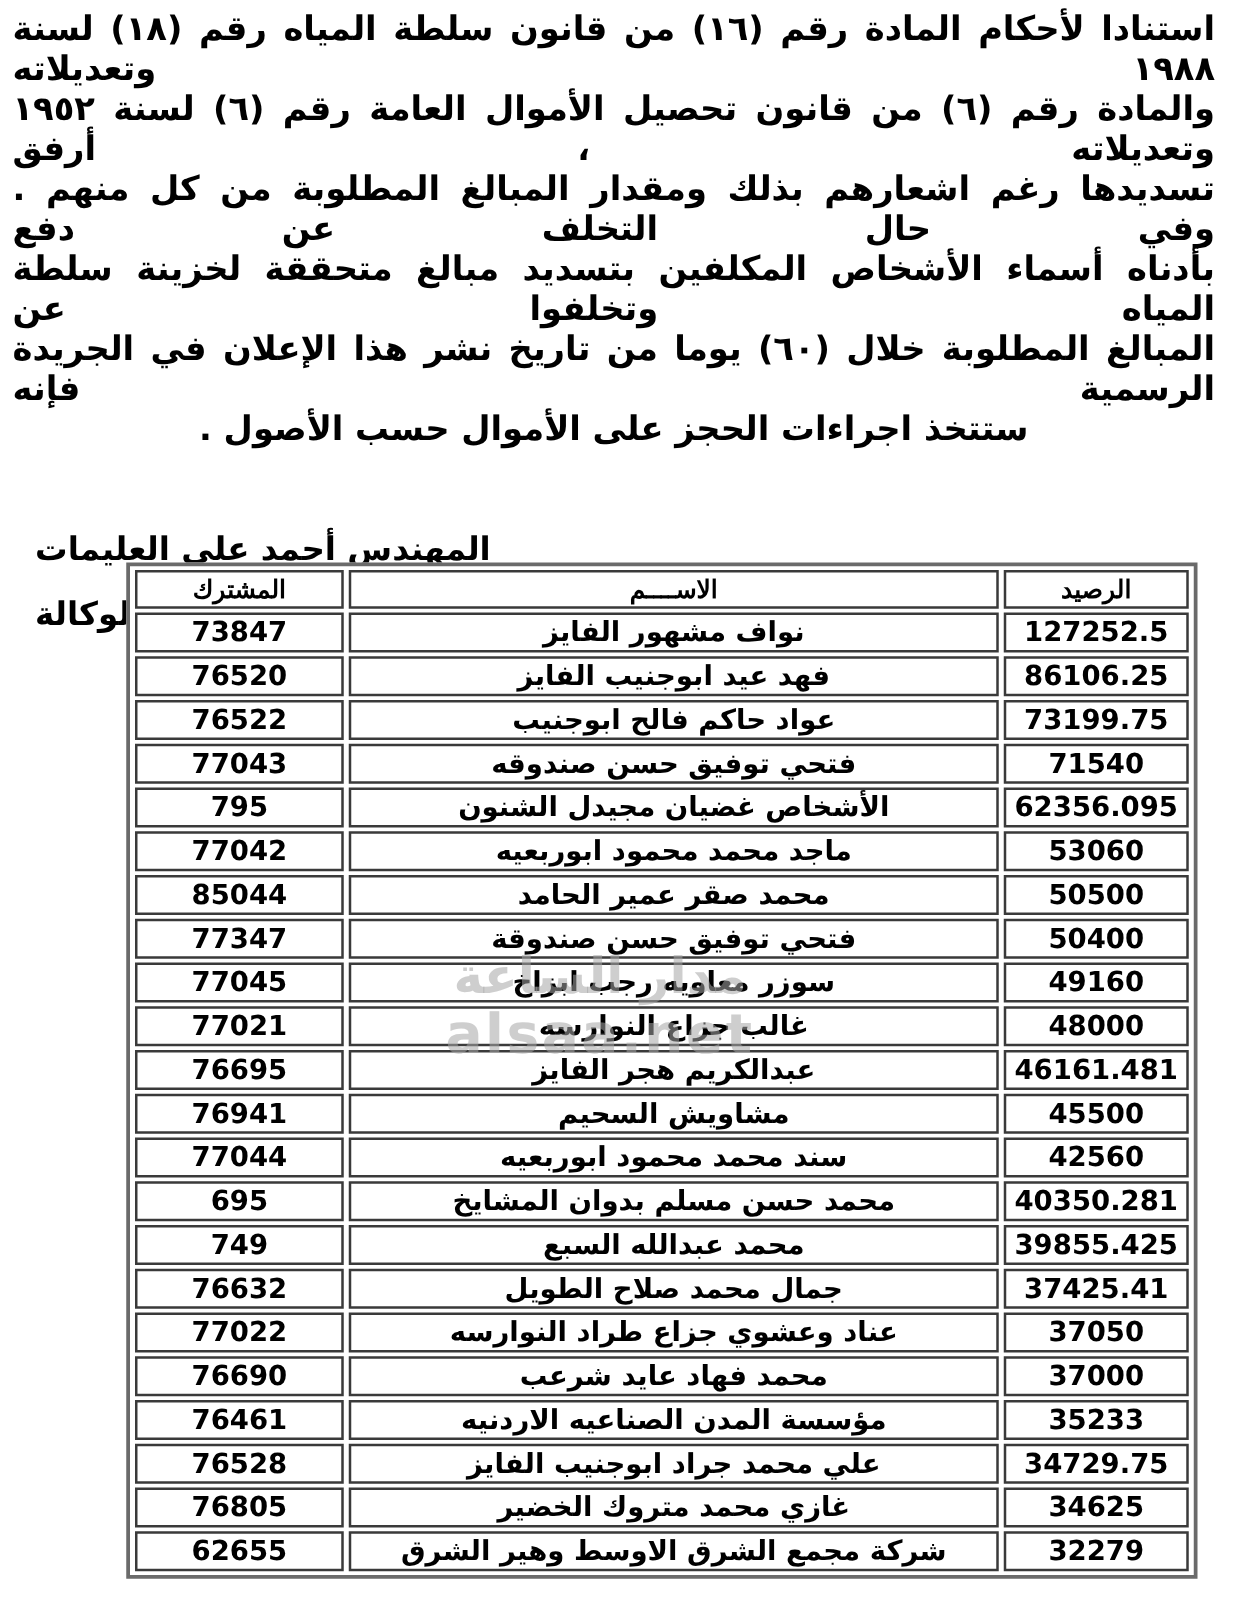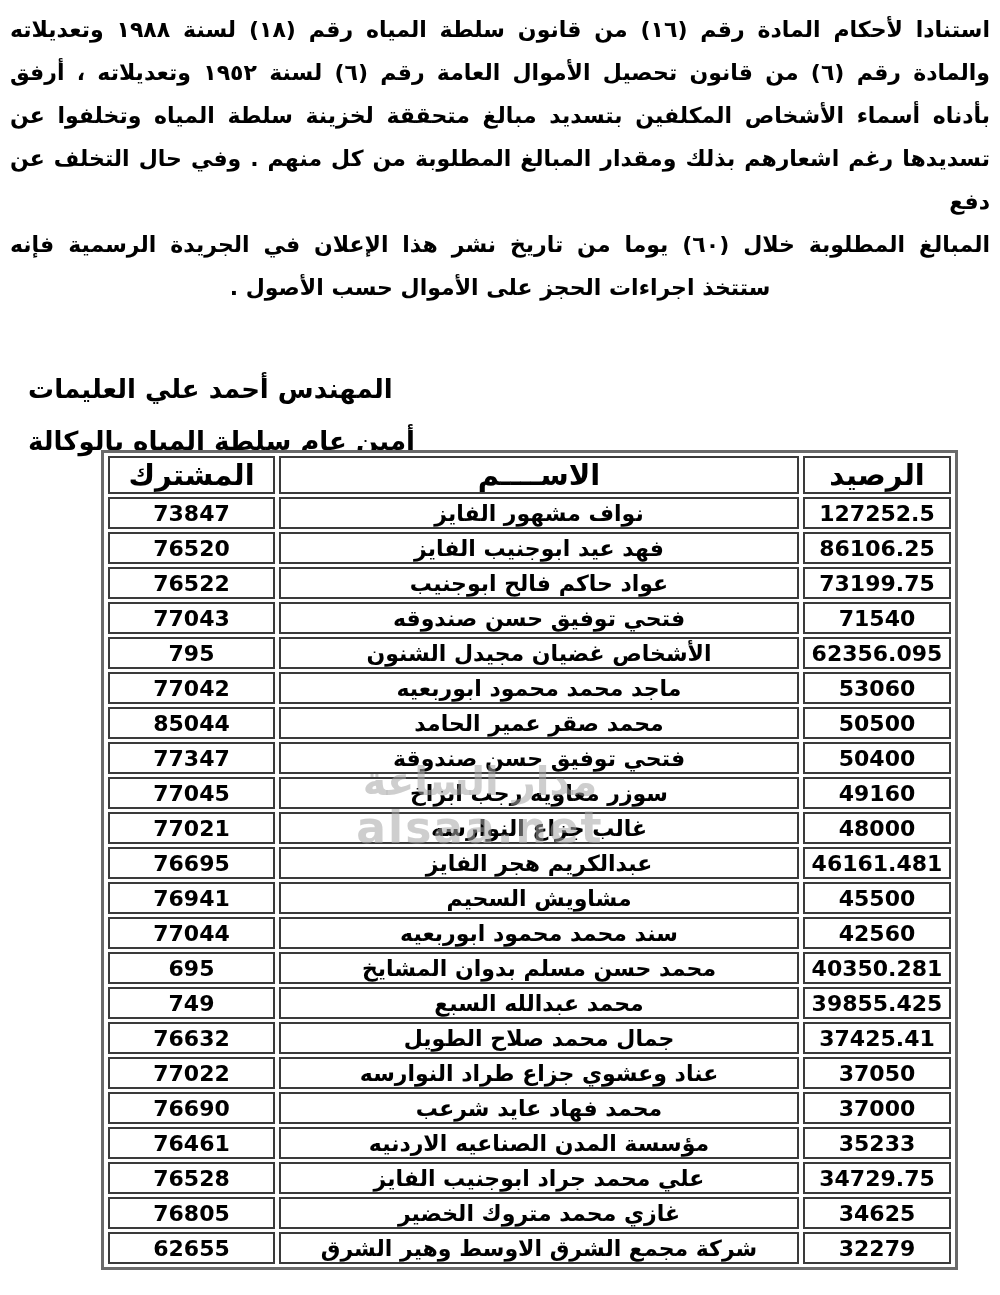--- a/index.html
+++ b/index.html
@@ -13,23 +13,23 @@
     color: #000000;
     font-family: "DejaVu Sans", sans-serif;
     font-weight: bold;
     direction: rtl;
     position: relative;
     overflow: hidden;
   }
 
   
   .intro {
-    padding: 8px 10px 0 10px;
-    font-size: 22px;
-    line-height: 43px;
+    padding: 8px 28px 0 10px;
+    font-size: 27px;
+    line-height: 32px;
     letter-spacing: 0;
   }
   .intro-line {
     text-align: justify;
     text-align-last: justify;
     white-space: nowrap-off;
   }
   .intro-line.last {
     text-align-last: center;
   }
@@ -60,21 +60,22 @@
   table.data-table th,
   table.data-table td {
     border: 2px solid #3a3a3a;
     background: #ffffff;
     text-align: center;
     vertical-align: middle;
     padding: 0 4px;
   }
   table.data-table th {
     height: 27px;
-    font-size: 29px;
+    font-size: 20px;
+    font-family: Liberation Serif, serif;
   }
   table.data-table td {
     height: 28px;
     font-size: 22px;
   }
   .col-sub  { width: 155px; }
   .col-name { width: 508px; direction: rtl; }
   .col-bal  { width: 136px; }
 
   
@@ -90,22 +91,22 @@
   }
   .watermark-ar { font-size: 40px; line-height: 50px; }
   .watermark-en { font-size: 44px; line-height: 44px; letter-spacing: 2px; }
 </style>
 </head>
 <body>
 
 <div class="intro">
   <div class="intro-line">استنادا لأحكام المادة رقم (١٦) من قانون سلطة المياه رقم (١٨) لسنة ١٩٨٨ وتعديلاته</div>
   <div class="intro-line">والمادة رقم (٦) من قانون تحصيل الأموال العامة رقم (٦) لسنة ١٩٥٢ وتعديلاته ، أرفق</div>
+  <div class="intro-line">تسديدها رغم اشعارهم بذلك ومقدار المبالغ المطلوبة من كل منهم . وفي حال التخلف عن دفع</div>
   <div class="intro-line">بأدناه أسماء الأشخاص المكلفين بتسديد مبالغ متحققة لخزينة سلطة المياه وتخلفوا عن</div>
-  <div class="intro-line">تسديدها رغم اشعارهم بذلك ومقدار المبالغ المطلوبة من كل منهم . وفي حال التخلف عن دفع</div>
   <div class="intro-line">المبالغ المطلوبة خلال (٦٠) يوما من تاريخ نشر هذا الإعلان في الجريدة الرسمية فإنه</div>
   <div class="intro-line last">ستتخذ اجراءات الحجز على الأموال حسب الأصول .</div>
 </div>
 
 <div class="signature">
   <div>المهندس أحمد علي العليمات</div>
   <div>أمين عام سلطة المياه بالوكالة</div>
 </div>
 
 <div class="table-wrap">

